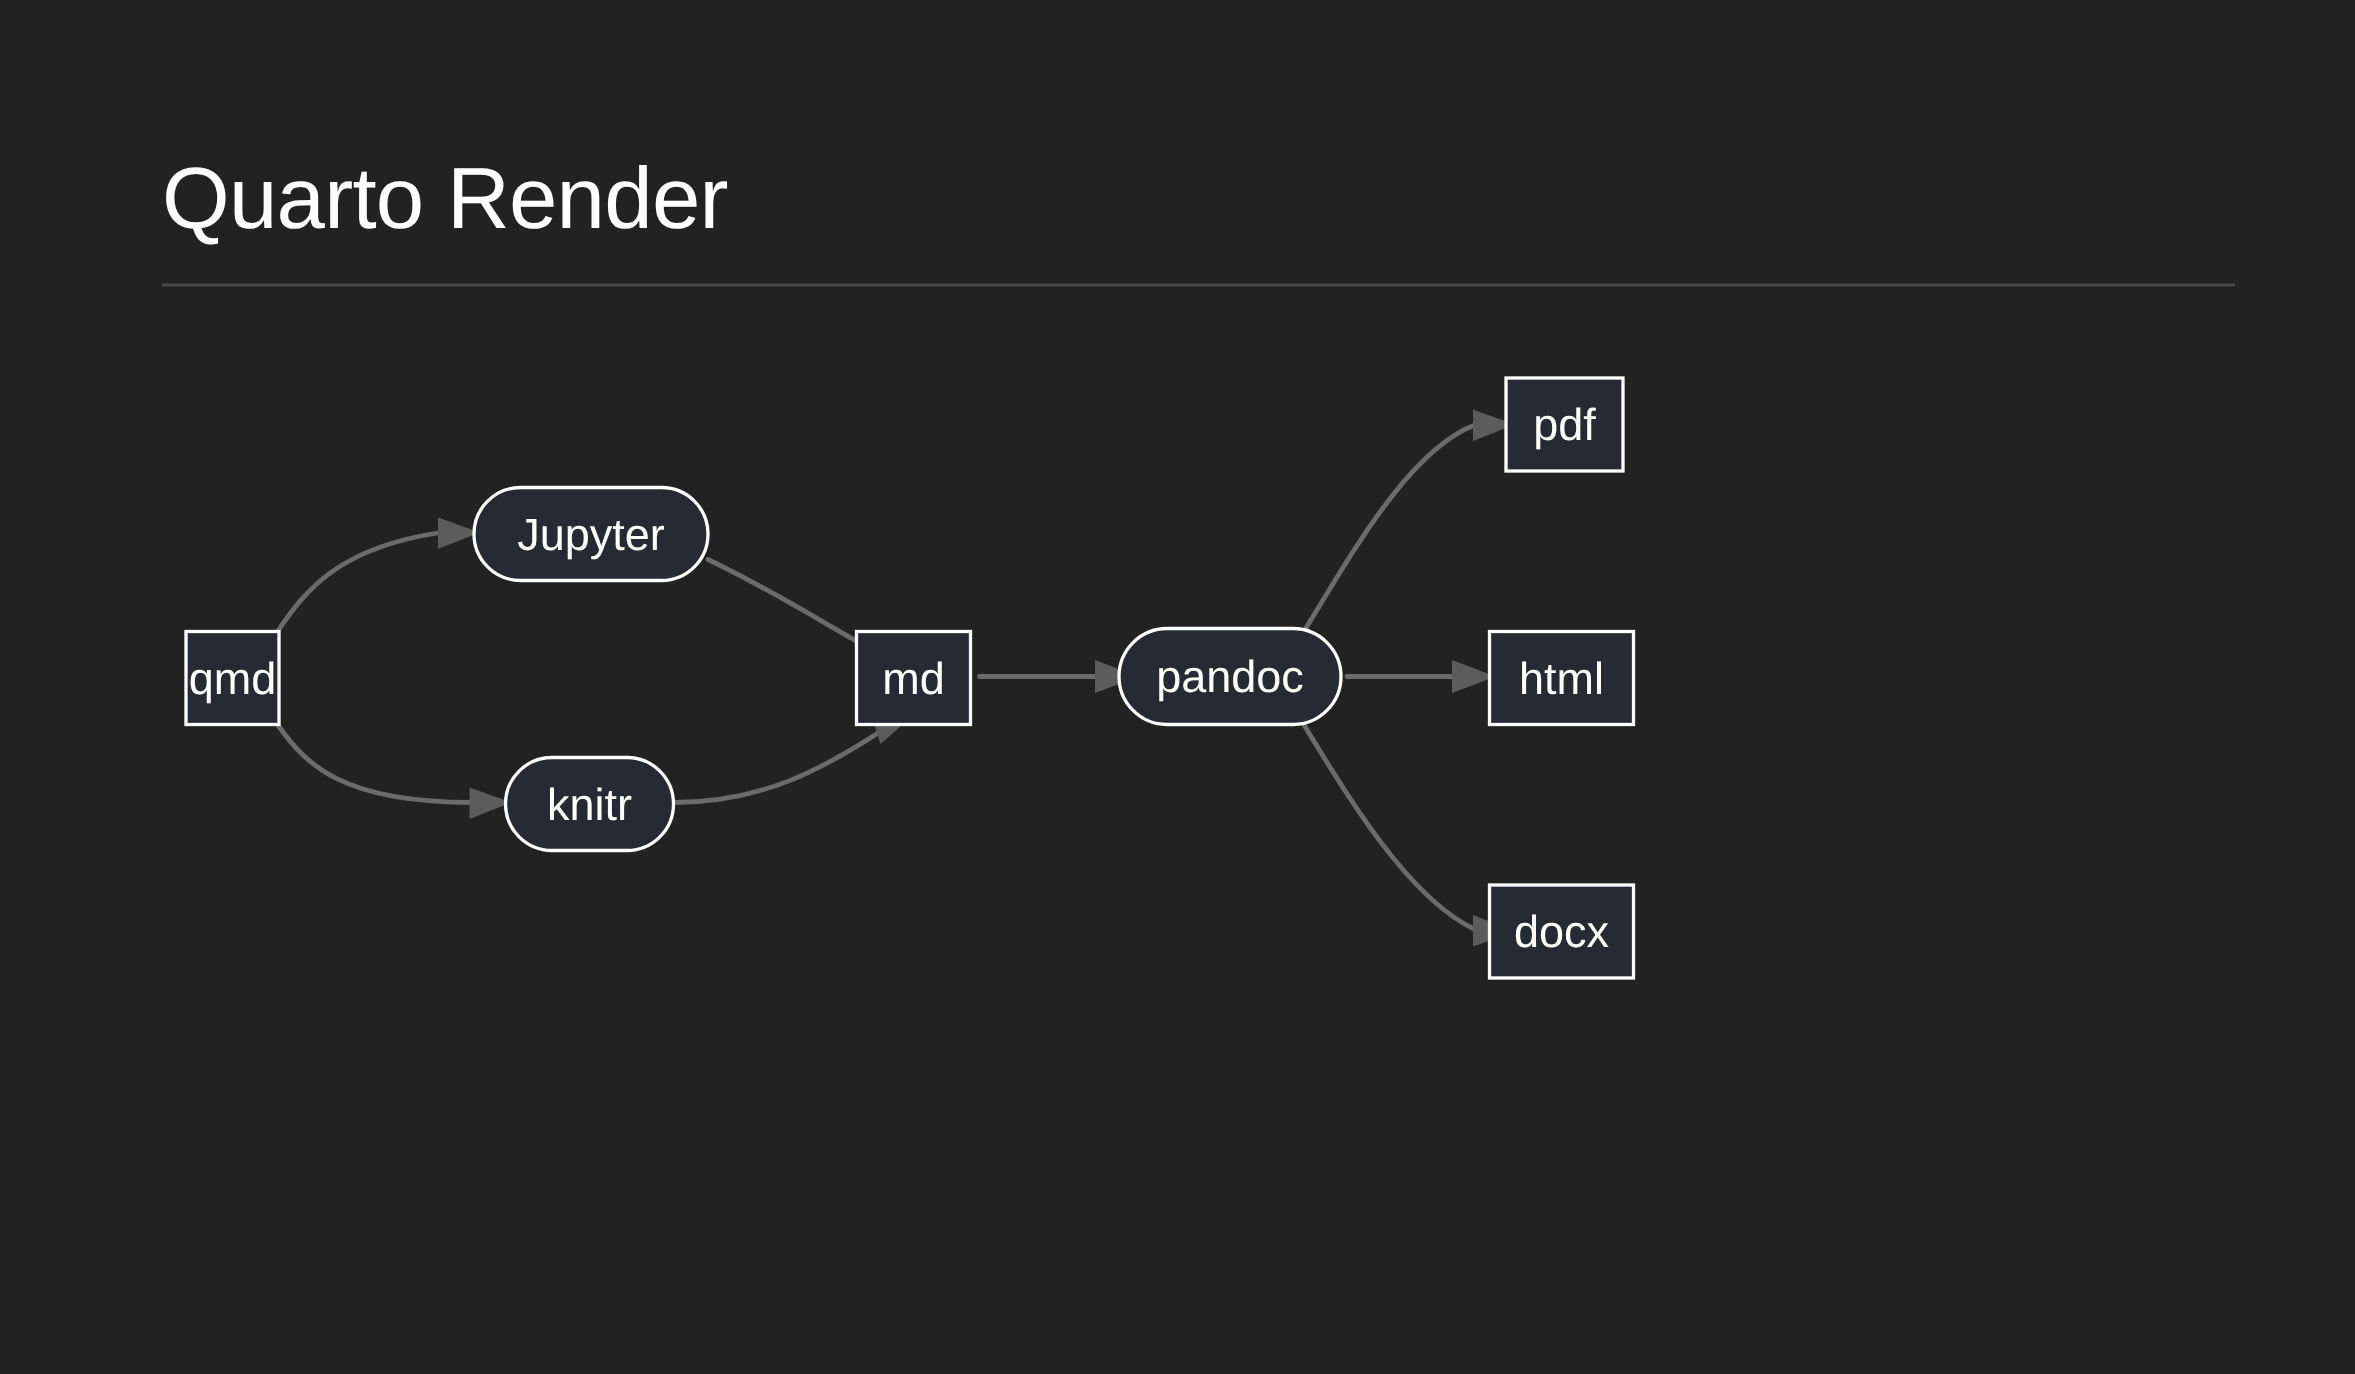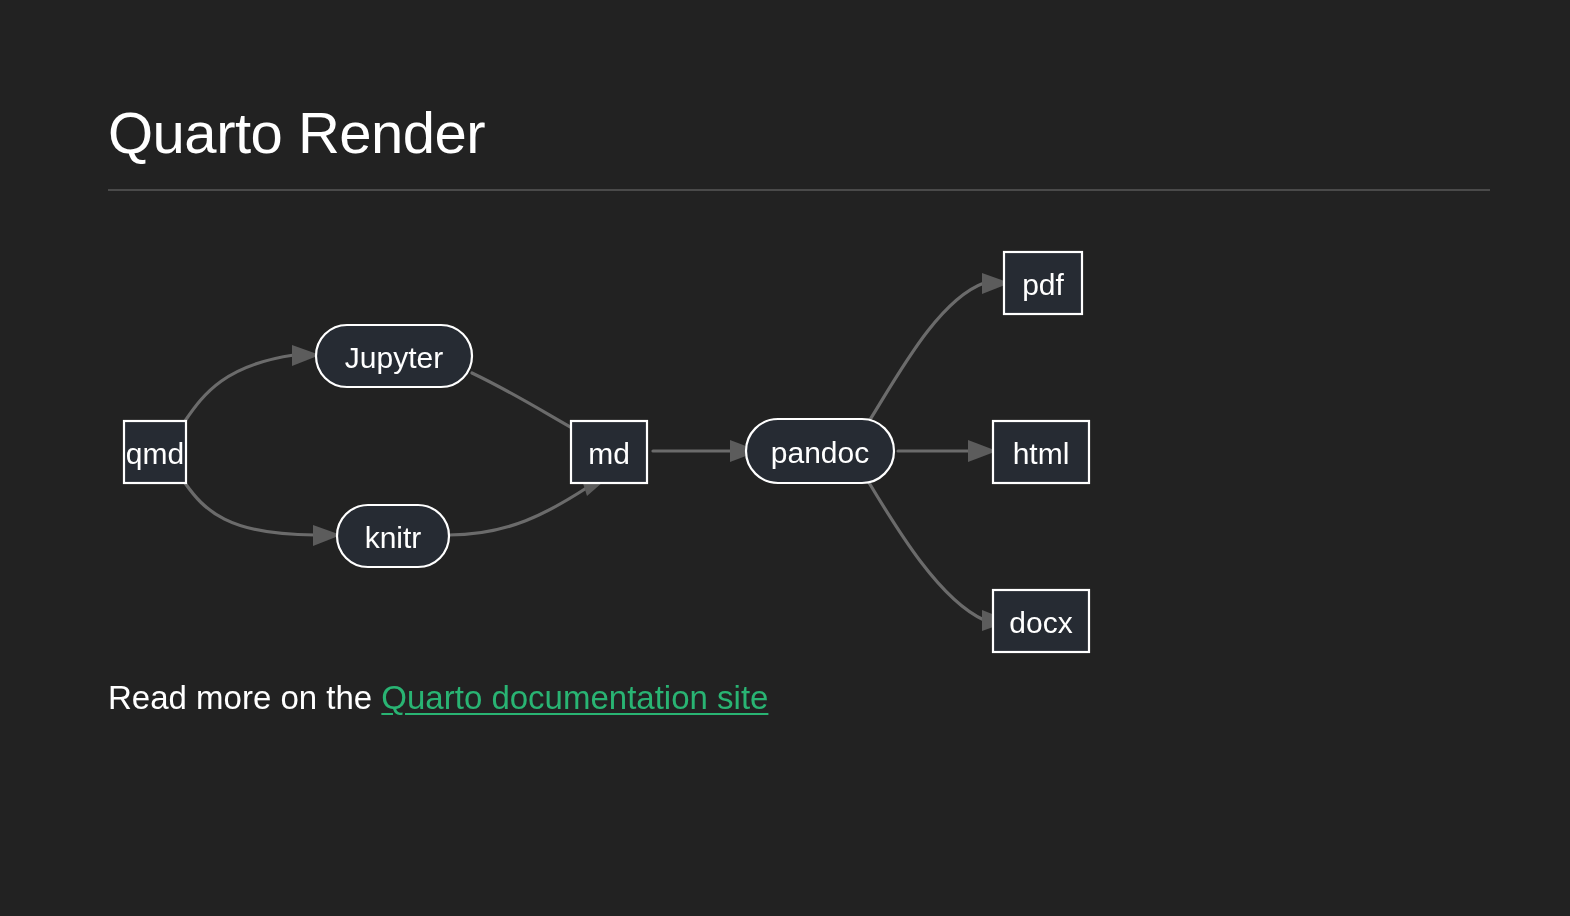--- a/index.html
+++ b/index.html
@@ -188,15 +188,14 @@
         <text class="node-label" x="933" y="228">html</text>
       </g>
 
       <g>
         <rect class="node-box" x="885" y="365" width="96" height="62" rx="0"></rect>
         <text class="node-label" x="933" y="397">docx</text>
       </g>
     </svg>
   </div>
 
-  <div class="footer-line"><span>Read more on the </span><a class="footer-link">Quarto documentation site</a></div>
 
 </div>
 
 </body></html>

